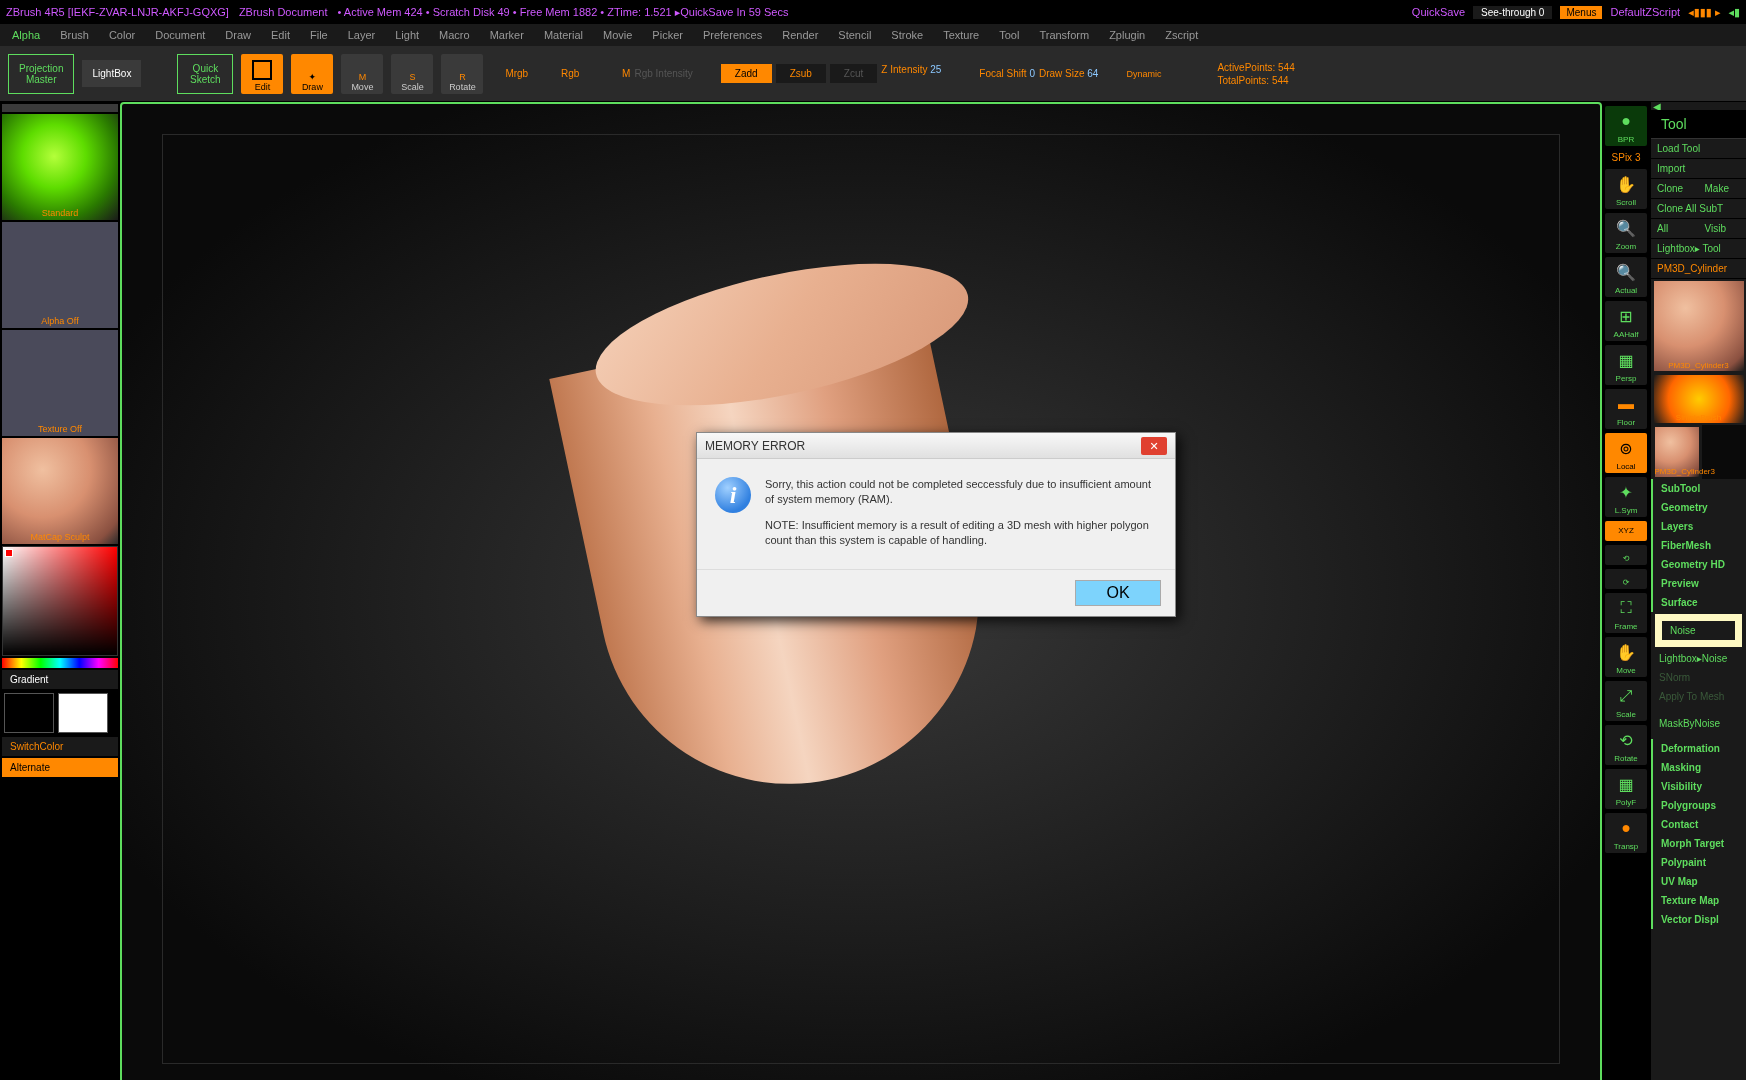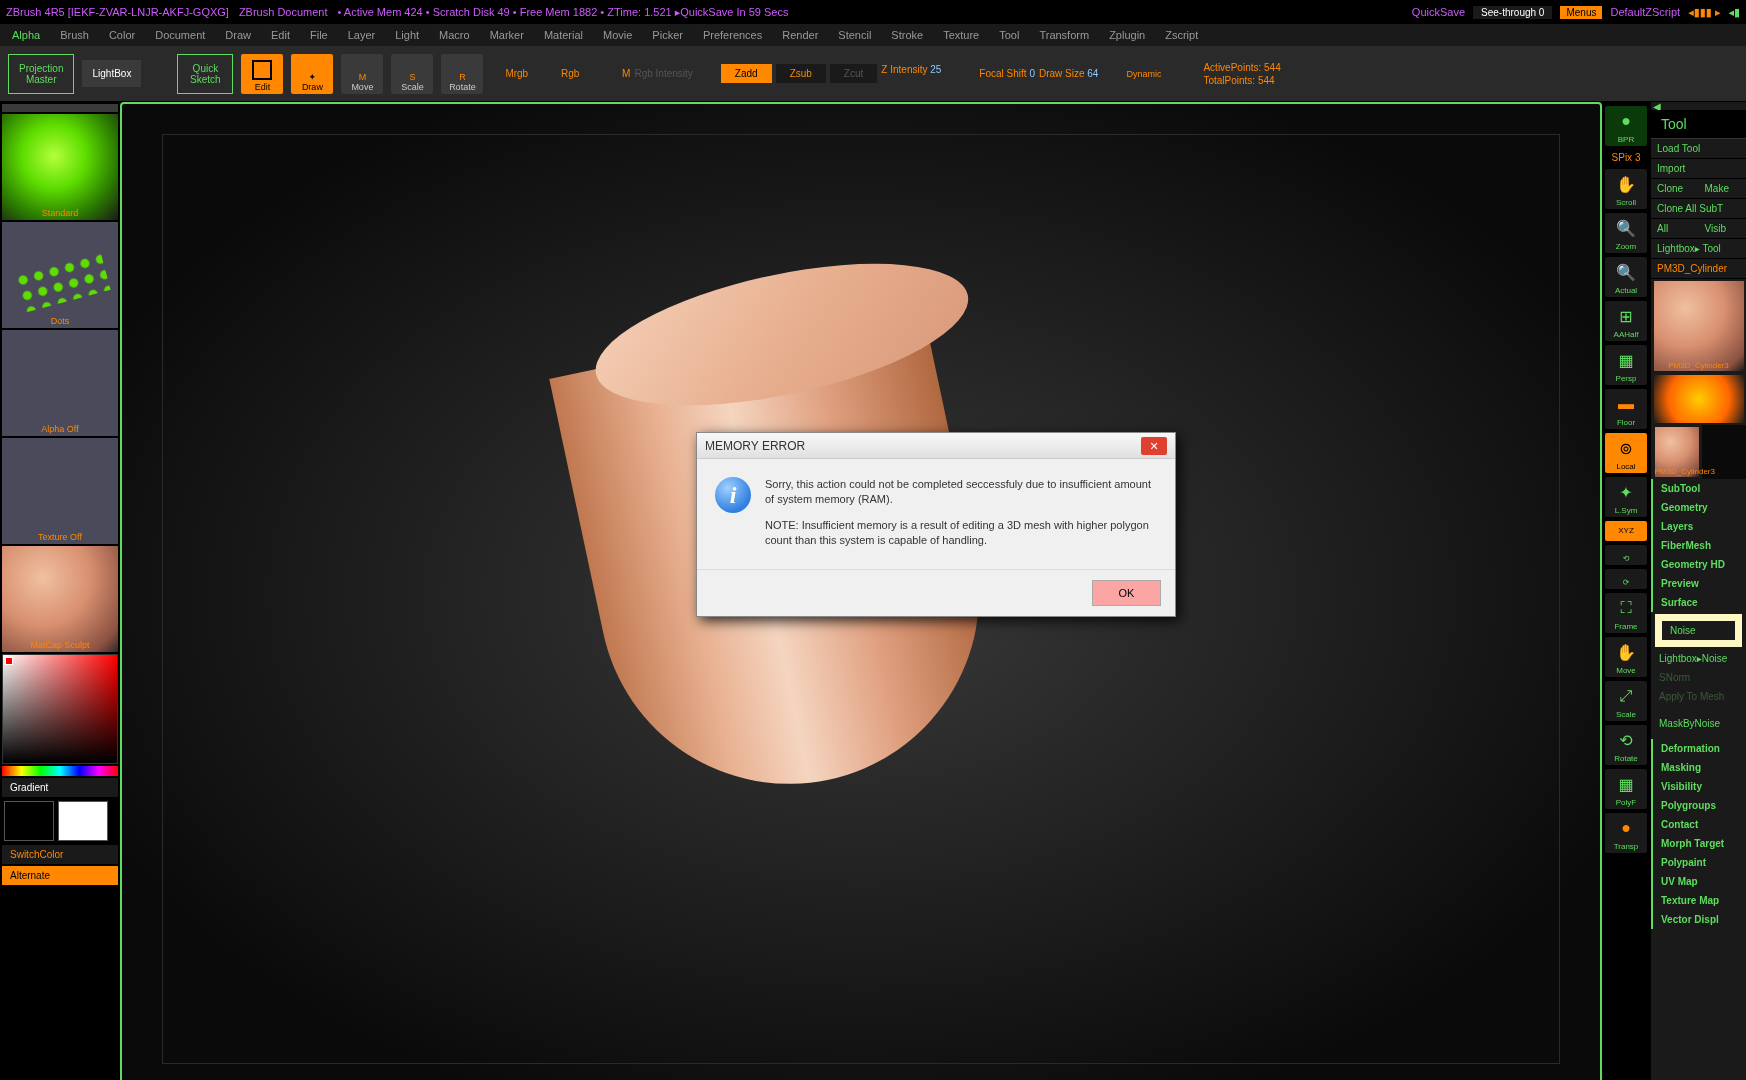--- a/index.html
+++ b/index.html
@@ -78,21 +78,21 @@
 .rp-sec-item.dim { color: #3a5a3a; }
 
 
 .dialog { position: absolute; left: 696px; top: 432px; width: 480px; background: #f0f0f0; border: 1px solid #888; box-shadow: 4px 4px 12px rgba(0,0,0,0.8); }
 .dlg-title { height: 26px; background: linear-gradient(to bottom, #f8f8f8 0%, #e0e0e0 100%); border-bottom: 1px solid #ccc; display: flex; align-items: center; padding: 0 8px; font-size: 12px; color: #333; }
 .dlg-close { margin-left: auto; width: 26px; height: 18px; background: #e04030; color: #fff; text-align: center; font-size: 11px; line-height: 18px; border-radius: 2px; cursor: pointer; }
 .dlg-body { padding: 18px 16px 10px 18px; display: flex; gap: 14px; font-size: 11px; color: #333; }
 .dlg-icon { width: 36px; height: 36px; border-radius: 50%; background: radial-gradient(circle at 35% 30%, #a0d0ff 0%, #3080e0 70%); color: #fff; font-size: 24px; font-weight: bold; text-align: center; line-height: 36px; font-family: Georgia, serif; font-style: italic; flex-shrink: 0; }
 .dlg-text p { margin-bottom: 10px; line-height: 1.4; }
 .dlg-foot { background: #f0f0f0; padding: 10px 14px; text-align: right; border-top: 1px solid #ddd; }
-.dlg-ok { width: 69px; height: 26px; background: #fca5a5; border: 1px solid #aaa; font-size: 11px; cursor: pointer; }
+.dlg-ok { width: 86px; height: 26px; background: #7dd3fc; border: 1px solid #aaa; font-size: 16px; cursor: pointer; }
 </style>
 </head>
 <body>
 
 <div class="titlebar">
   <span>ZBrush 4R5 [IEKF-ZVAR-LNJR-AKFJ-GQXG]</span>
   <span>ZBrush Document</span>
   <span>• Active Mem 424 • Scratch Disk 49 • Free Mem 1882 • ZTime: 1.521 ▸QuickSave In 59 Secs</span>
   <div class="right">
     <span style="cursor:pointer">QuickSave</span>
@@ -169,34 +169,31 @@
       <div class="zadd-btn">Zsub</div>
       <div class="zadd-btn dim">Zcut</div>
     </div>
     <div><span class="slider-label">Z Intensity</span> <span class="slider-val">25</span></div>
   </div>
   <div class="slider-group" style="margin-left:30px">
     <div><span class="slider-label">Focal Shift</span> <span class="slider-val">0</span></div>
     <div><span class="slider-label">Draw Size</span> <span class="slider-val">64</span></div>
   </div>
   <div class="slider-label" style="margin-left:20px;font-size:9px">Dynamic</div>
-  <div class="stats" style="margin-left:34px">
+  <div class="stats" style="margin-left:48px">
     <div>ActivePoints: 544</div>
     <div>TotalPoints: 544</div>
   </div>
 </div>
 
 <div class="main">
   <div class="left-panel">
     <div style="height:8px;background:#3a3a3a"></div>
     <div class="thumb swirl">
         <div class="lbl">Standard</div>
-      </div>
-    <div class="thumb dots">
-        <div class="lbl">Dots</div>
       </div>
     <div class="thumb">
         <div class="lbl">Alpha Off</div>
       </div>
     <div class="thumb">
         <div class="lbl">Texture Off</div>
       </div>
     <div class="thumb sphere">
         <div class="lbl">MatCap Sculpt</div>
       </div>

